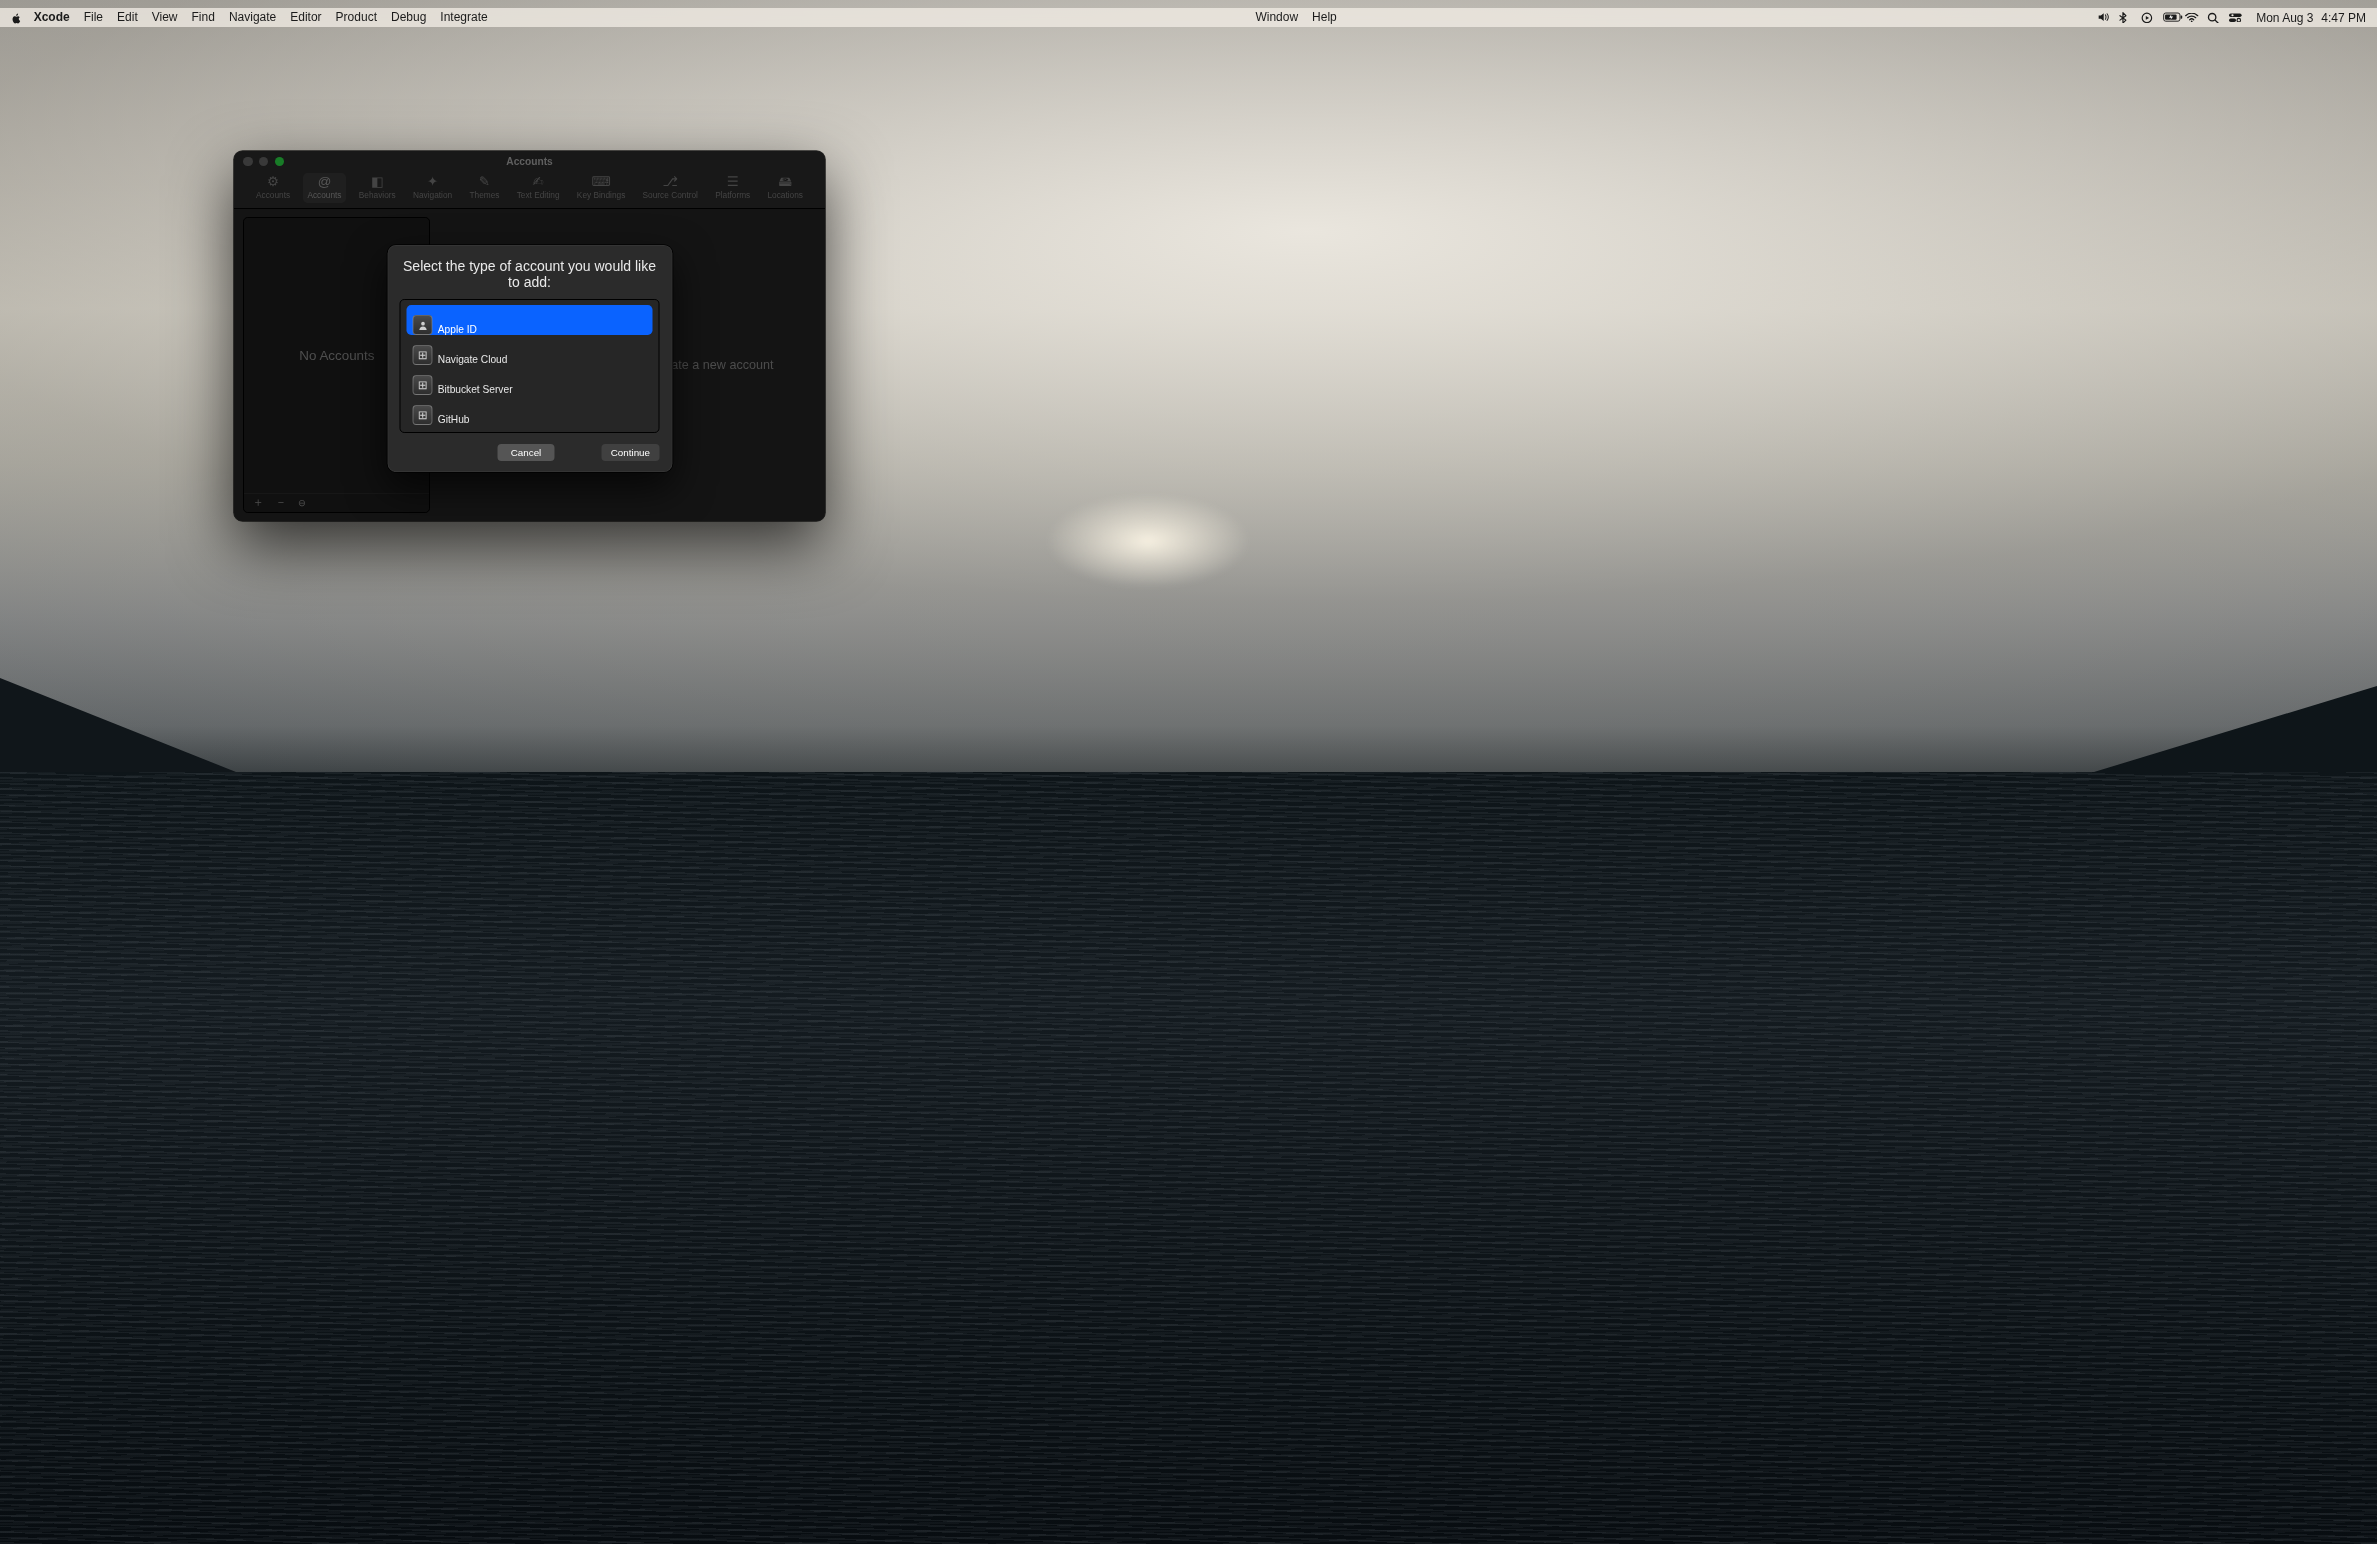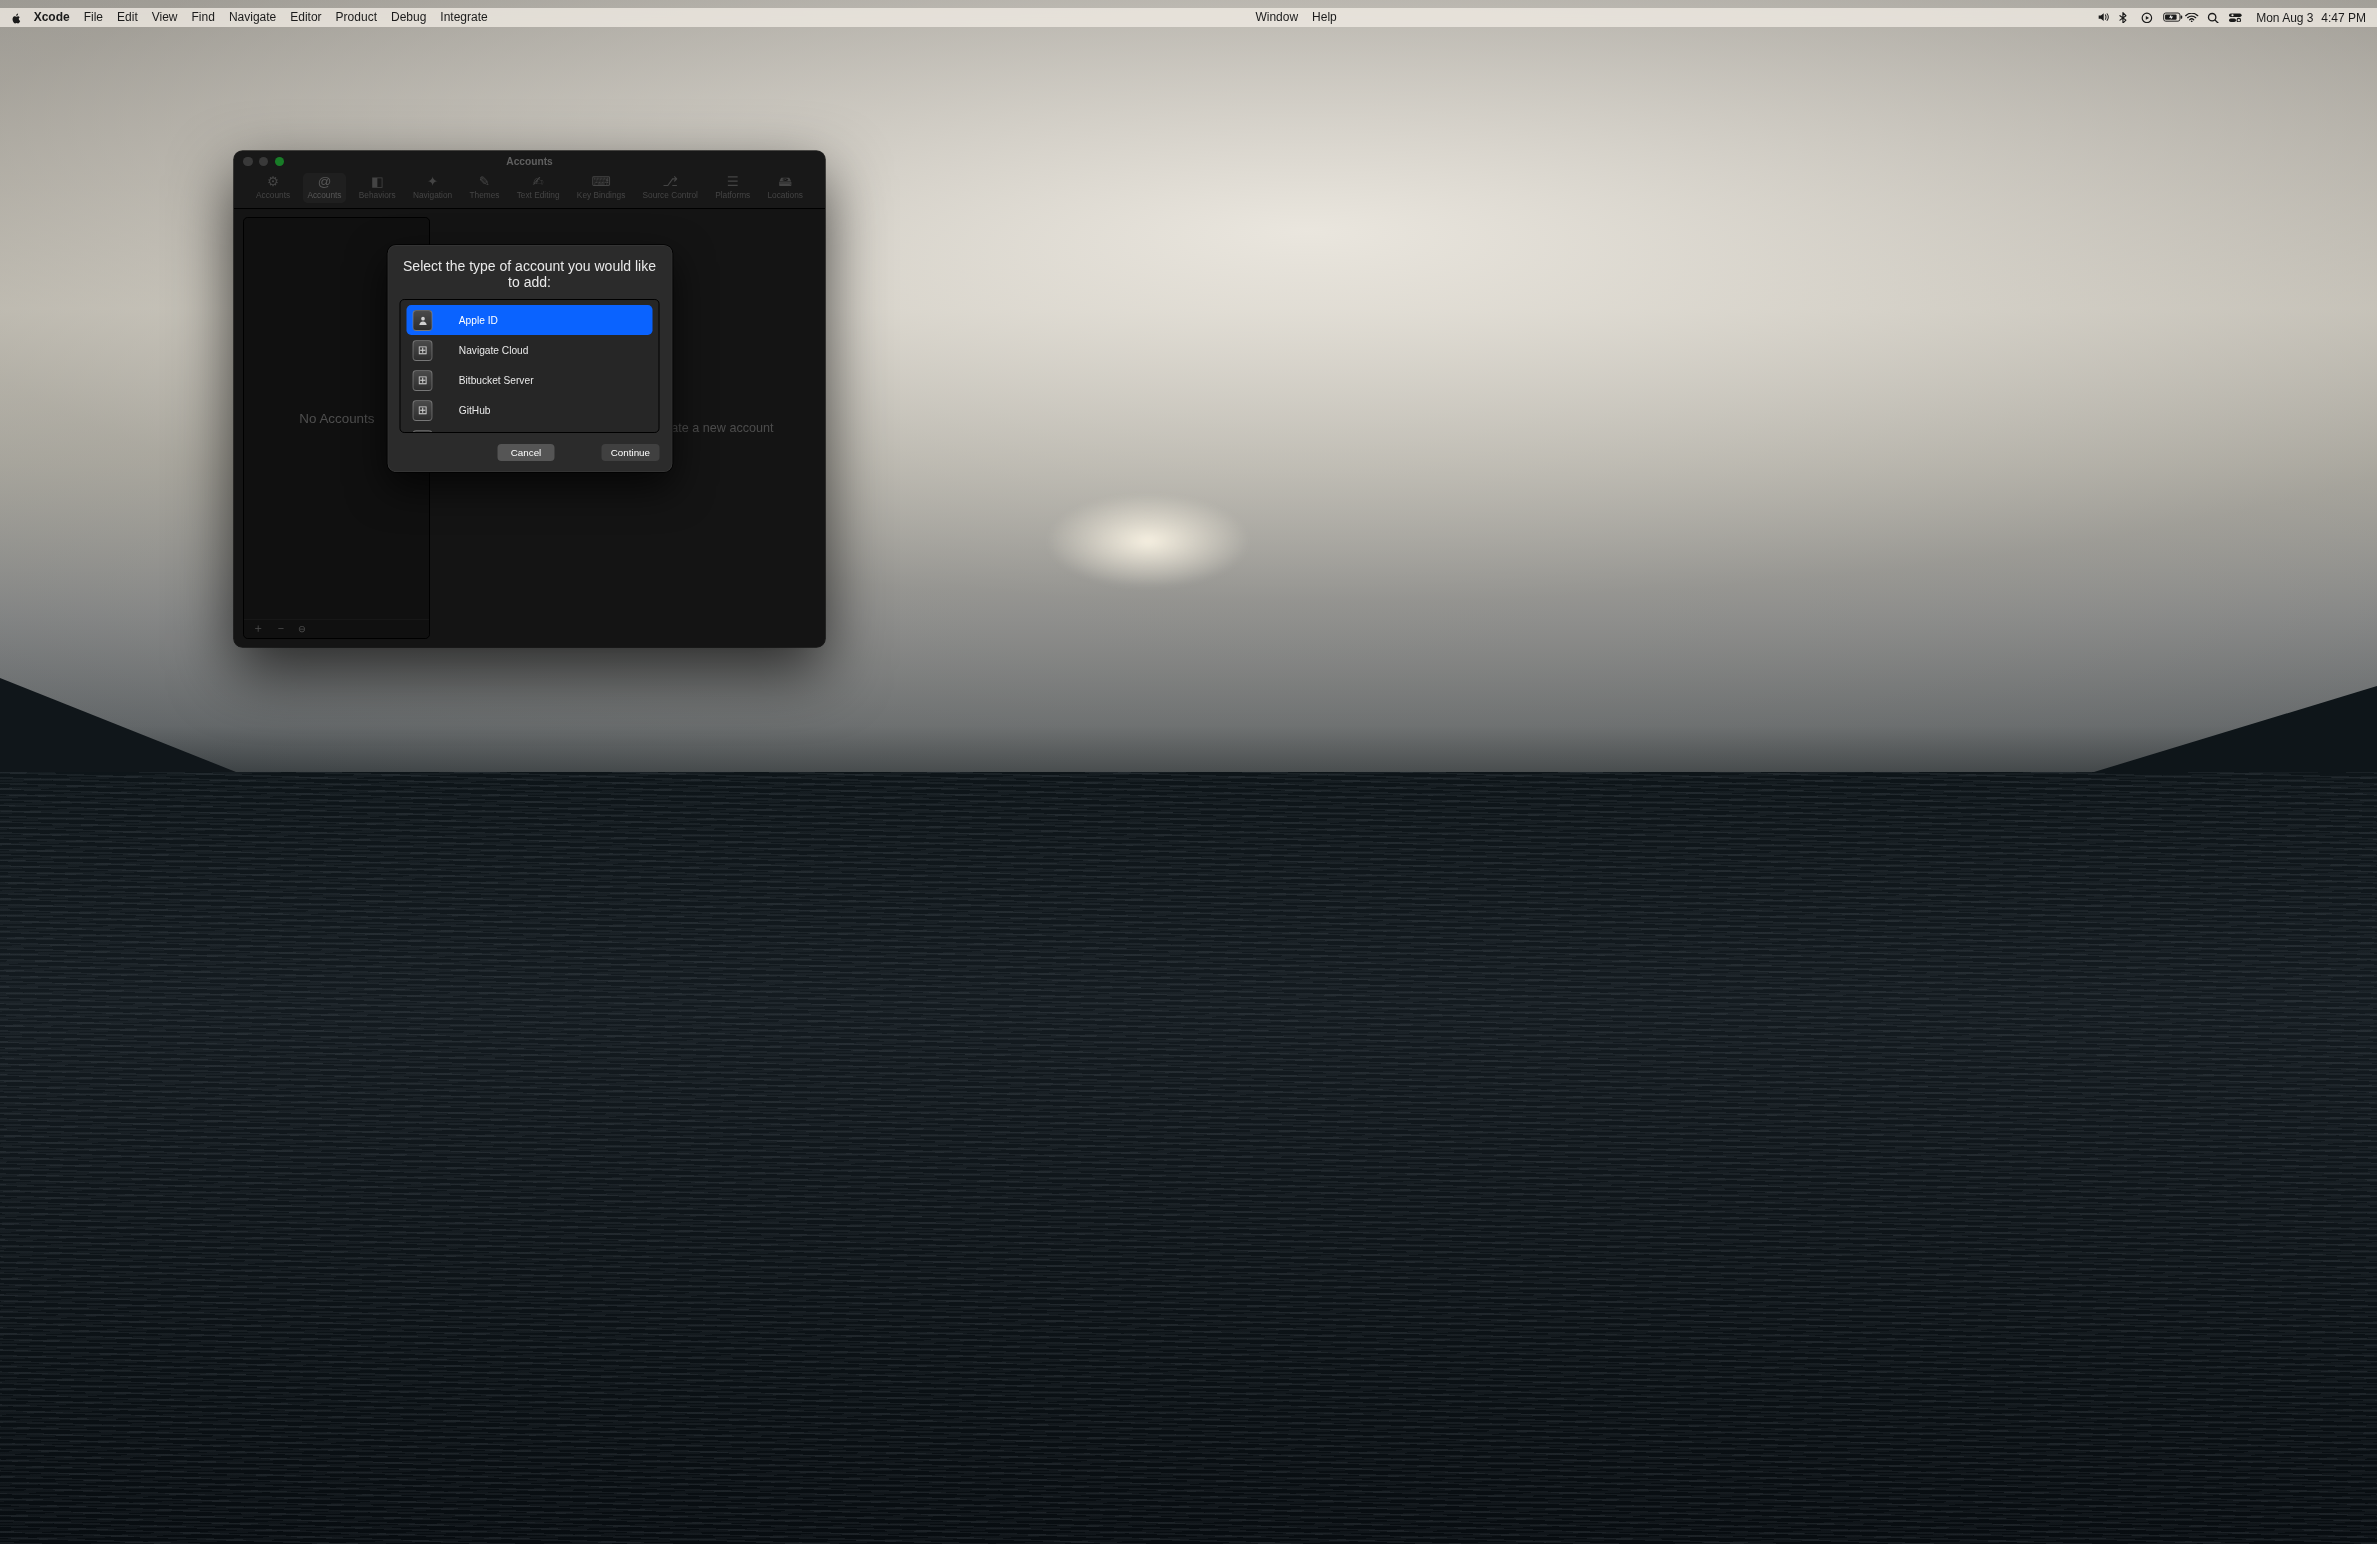--- a/index.html
+++ b/index.html
@@ -65,21 +65,21 @@
       width: 11px; height: 11px; margin-right: 4.7px;
       position: relative; top:0.8px;
     }
     .mb-icon { width: 22px; text-align:center; line-height:19px; font-size:11px; }
     .mb-right-text { padding: 0 3.1px 0 4.7px; }
 
     
     .window {
       position: absolute;
       left: 234px; top: 151px;
-      width: 591px; height: 496px;
+      width: 591px; height: 370px;
       border-radius: 8.6px;
       background: #202020;
       box-shadow: 0 23.6px 63px rgba(0,0,0,.7), 0 0 0 0.8px rgba(255,255,255,.05) inset, 0 0 0 0.8px rgba(0,0,0,.8);
       overflow: hidden;
       z-index: 3;
     }
     .titlebar {
       height: 20.4px; display:flex; align-items:center;
       background: #272727;
     }
@@ -172,21 +172,21 @@
     }
     .listbox {
       border:0.8px solid #000;
       background:#262626;
       border-radius:4.7px;
       height: 134px;
       overflow:hidden;
       padding: 5.5px;
     }
     .listitem {
-      display:flex; align-items:center; gap:26px;
+      display:flex; align-items:flex-end; gap:5px;
       height: 30px;
       padding: 0 6.3px;
       border-radius: 4.7px;
       color:#e8e8e8; font-size:10.2px;
     }
     .listitem.selected {
       background:#0a63ff;
       color:#fff;
     }
     .acct-icon {

